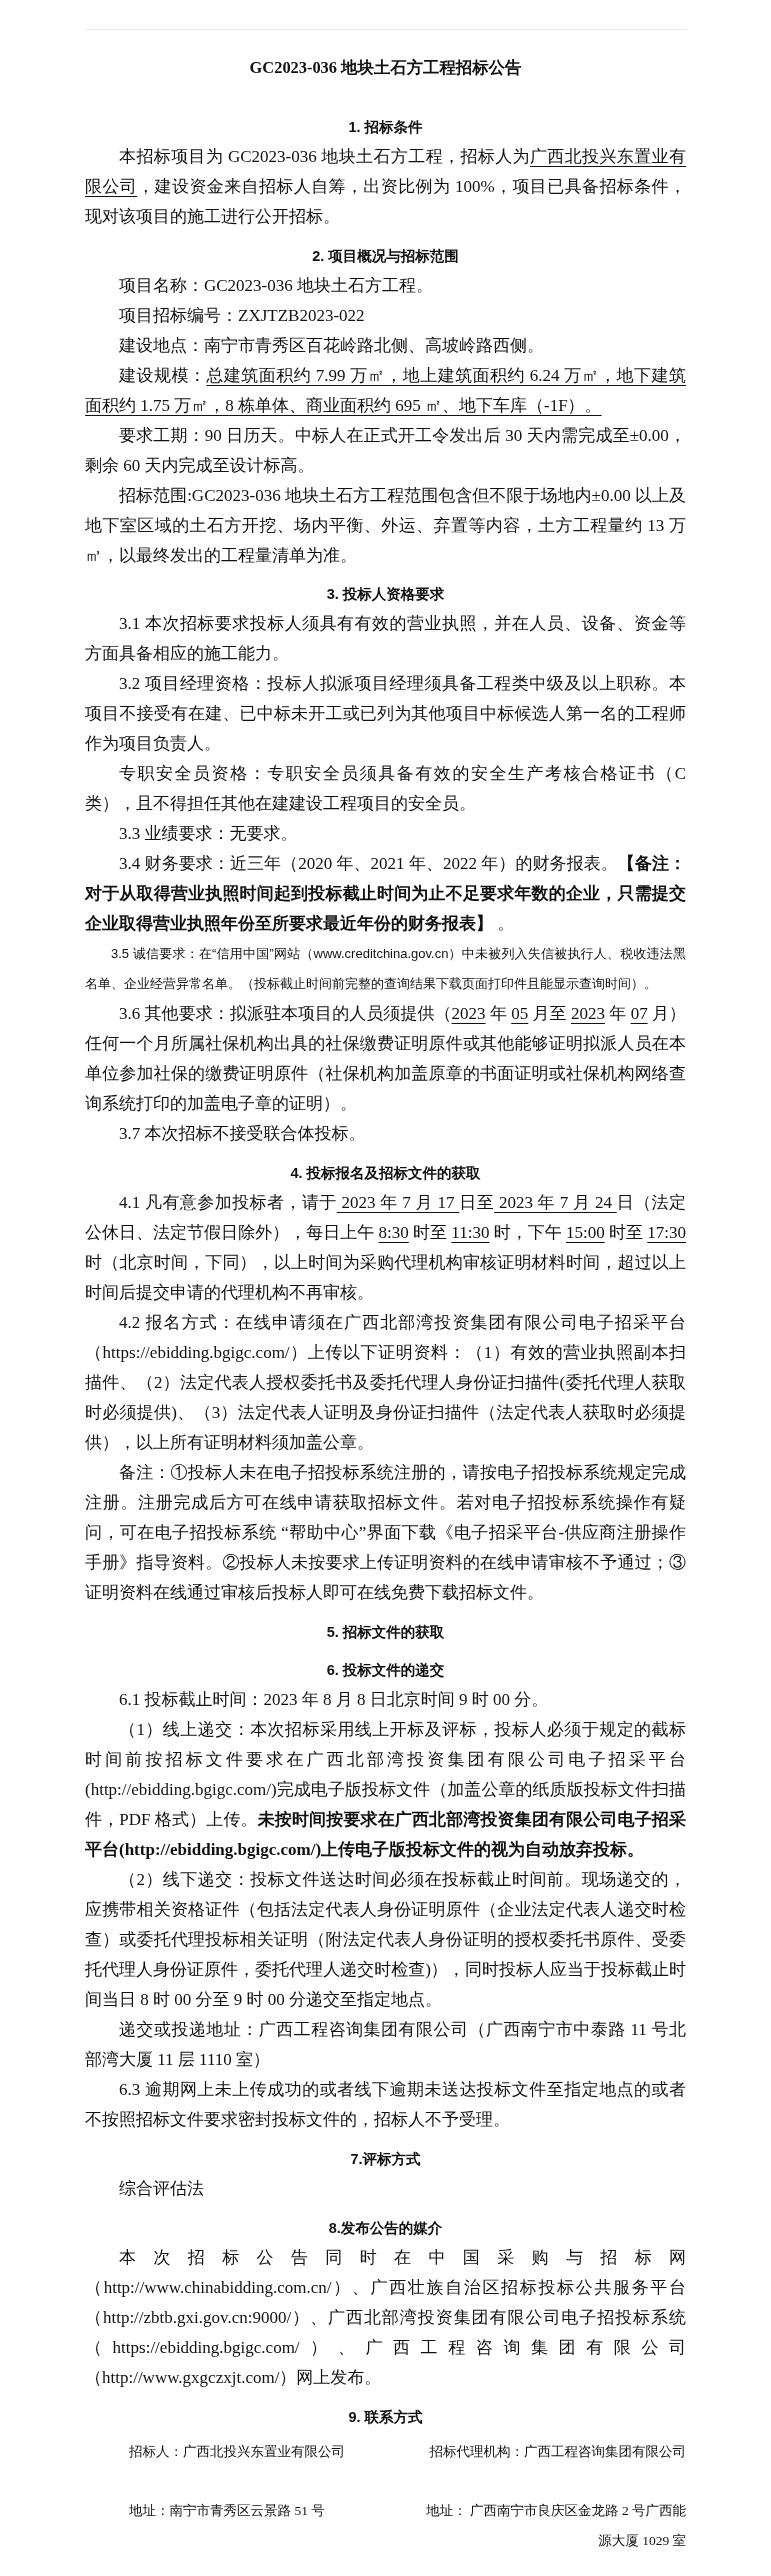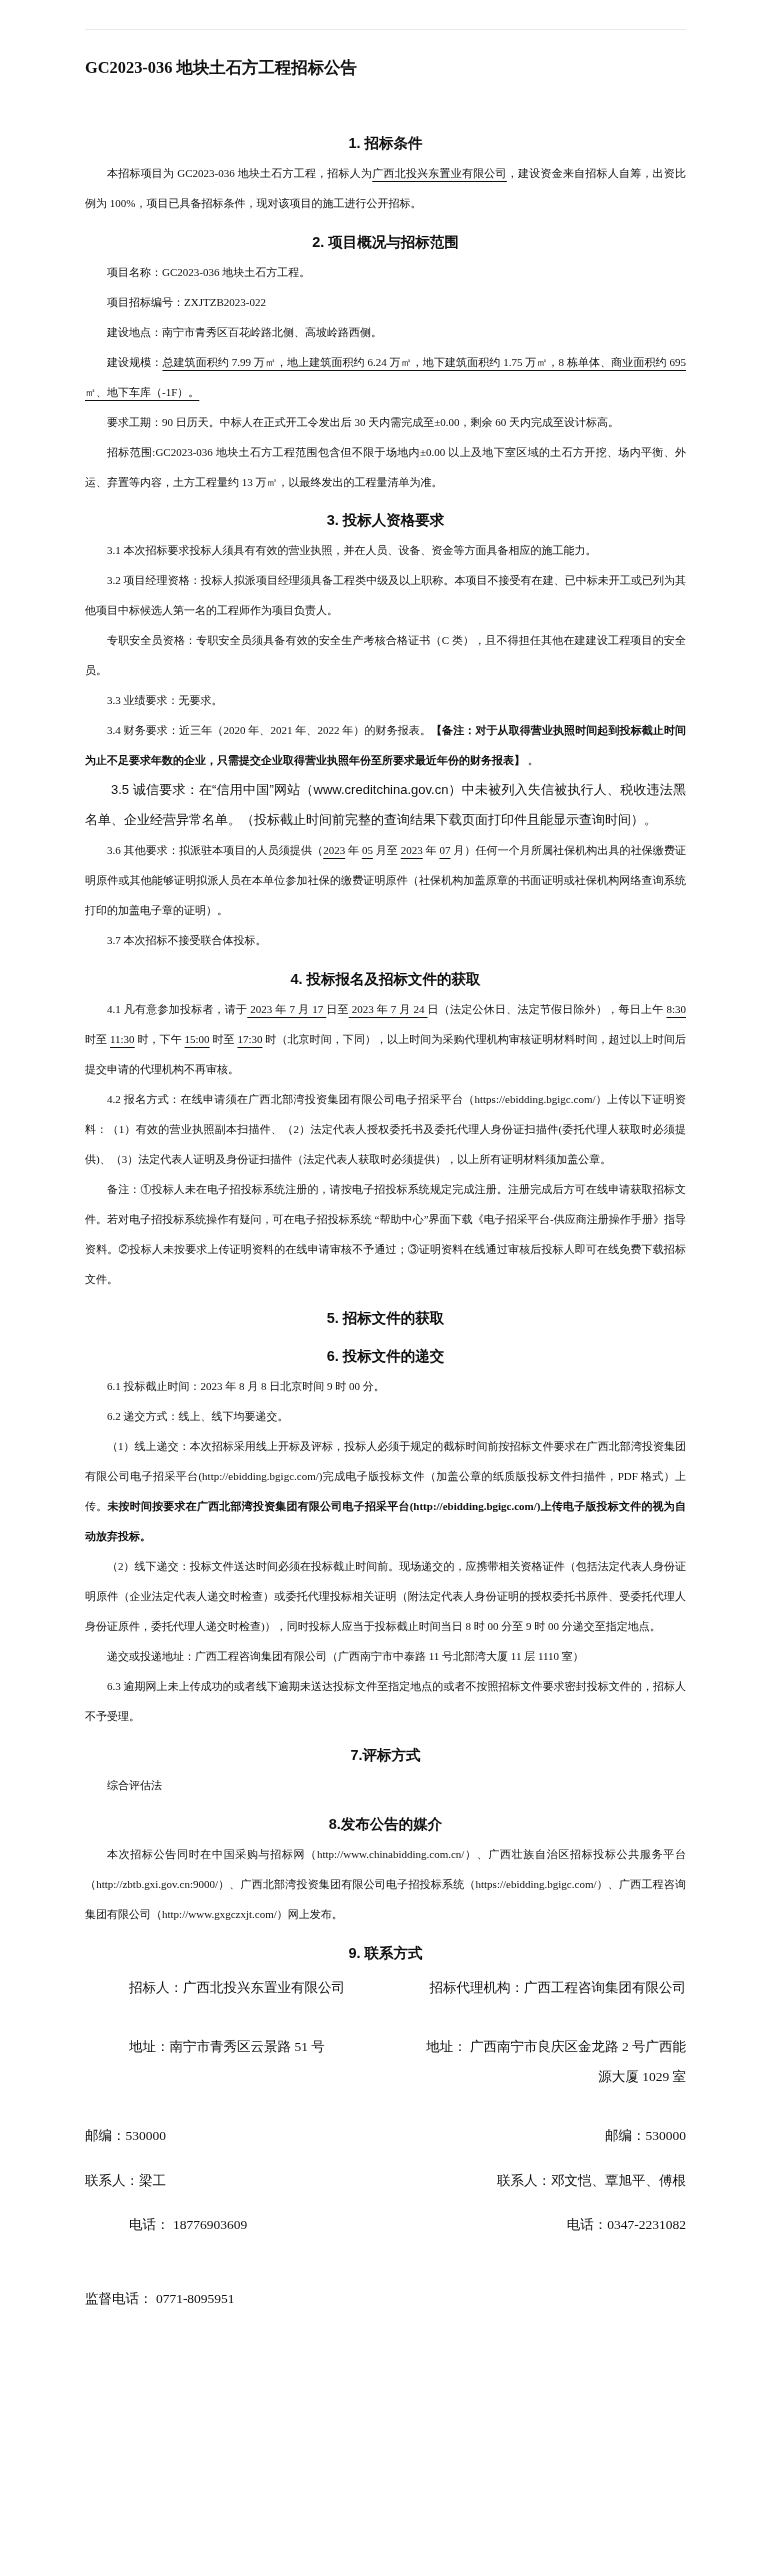--- a/index.html
+++ b/index.html
@@ -17,36 +17,36 @@
   .page {
     padding: 29px 85px 0 85px;
     box-sizing: border-box;
   }
   .top-rule {
     height: 1px;
     background: #e9e9e9;
     margin-bottom: 25px;
   }
   .doc-title {
-    text-align: left;
+    text-align: center;
     font-weight: bold;
     font-size: 16.4px;
     line-height: 25px;
-    margin: 0 0 48px 0;
+    margin: 0 0 32px 0;
   }
   .heading {
     font-family: "Liberation Sans", "DejaVu Sans", sans-serif;
     font-weight: bold;
     font-size: 14.5px;
     line-height: 30px;
     margin-top: 8.7px;
     text-align: center;
   }
   .para {
-    font-size: 11px;
+    font-size: 17px;
     line-height: 30px;
     text-align: justify;
     text-indent: 2em;
     margin: 0;
   }
   .para.alt {
     font-family: "Liberation Sans", "DejaVu Sans", sans-serif;
     font-size: 13px;
   }
   .bold { font-weight: bold; }
@@ -104,21 +104,20 @@
       <div class="para alt"><span class="">3.5 诚信要求：在“信用中国”网站（www.creditchina.gov.cn）中未被列入失信被执行人、税收违法黑名单、企业经营异常名单。（投标截止时间前完整的查询结果下载页面打印件且能显示查询时间）。</span></div>
       <div class="para"><span class="">3.6 其他要求：拟派驻本项目的人员须提供（</span><span class="ul">2023</span><span class=""> 年 </span><span class="ul">05</span><span class=""> 月至 </span><span class="ul">2023</span><span class=""> 年 </span><span class="ul">07</span><span class=""> 月）任何一个月所属社保机构出具的社保缴费证明原件或其他能够证明拟派人员在本单位参加社保的缴费证明原件（社保机构加盖原章的书面证明或社保机构网络查询系统打印的加盖电子章的证明）。</span></div>
       <div class="para"><span class="">3.7 本次招标不接受联合体投标。</span></div>
       <div class="heading"><span class="">4. 投标报名及招标文件的获取</span></div>
       <div class="para"><span class="">4.1 凡有意参加投标者，请于</span><span class="ul"> 2023 年 7 月 17 </span><span class="">日至</span><span class="ul"> 2023 年 7 月 24 </span><span class="">日（法定公休日、法定节假日除外），每日上午 </span><span class="ul">8:30</span><span class=""> 时至 </span><span class="ul">11:30</span><span class=""> 时，下午 </span><span class="ul">15:00</span><span class=""> 时至 </span><span class="ul">17:30</span><span class=""> 时（北京时间，下同），以上时间为采购代理机构审核证明材料时间，超过以上时间后提交申请的代理机构不再审核。</span></div>
       <div class="para"><span class="">4.2 报名方式：在线申请须在广西北部湾投资集团有限公司电子招采平台（https://ebidding.bgigc.com/）上传以下证明资料：（1）有效的营业执照副本扫描件、（2）法定代表人授权委托书及委托代理人身份证扫描件(委托代理人获取时必须提供)、（3）法定代表人证明及身份证扫描件（法定代表人获取时必须提供），以上所有证明材料须加盖公章。</span></div>
       <div class="para"><span class="">备注：①投标人未在电子招投标系统注册的，请按电子招投标系统规定完成注册。注册完成后方可在线申请获取招标文件。若对电子招投标系统操作有疑问，可在电子招投标系统 “帮助中心”界面下载《电子招采平台-供应商注册操作手册》指导资料。②投标人未按要求上传证明资料的在线申请审核不予通过；③证明资料在线通过审核后投标人即可在线免费下载招标文件。</span></div>
       <div class="heading"><span class="">5. 招标文件的获取</span></div>
       <div class="heading"><span class="">6. 投标文件的递交</span></div>
       <div class="para"><span class="">6.1 投标截止时间：2023 年 8 月 8 日北京时间 9 时 00 分。</span></div>
-      <div class="para"><span class="">6.2 递交方式：线上、线下均要递交。</span></div>
       <div class="para"><span class="">（1）线上递交：本次招标采用线上开标及评标，投标人必须于规定的截标时间前按招标文件要求在广西北部湾投资集团有限公司电子招采平台(http://ebidding.bgigc.com/)完成电子版投标文件（加盖公章的纸质版投标文件扫描件，PDF 格式）上传。</span><span class="bold ">未按时间按要求在广西北部湾投资集团有限公司电子招采平台(http://ebidding.bgigc.com/)上传电子版投标文件的视为自动放弃投标。</span></div>
       <div class="para"><span class="">（2）线下递交：投标文件送达时间必须在投标截止时间前。现场递交的，应携带相关资格证件（包括法定代表人身份证明原件（企业法定代表人递交时检查）或委托代理投标相关证明（附法定代表人身份证明的授权委托书原件、受委托代理人身份证原件，委托代理人递交时检查)），同时投标人应当于投标截止时间当日 8 时 00 分至 9 时 00 分递交至指定地点。</span></div>
       <div class="para"><span class="">递交或投递地址：广西工程咨询集团有限公司（广西南宁市中泰路 11 号北部湾大厦 11 层 1110 室）</span></div>
       <div class="para"><span class="">6.3  逾期网上未上传成功的或者线下逾期未送达投标文件至指定地点的或者不按照招标文件要求密封投标文件的，招标人不予受理。</span></div>
       <div class="heading"><span class="">7.评标方式</span></div>
       <div class="para"><span class="">综合评估法</span></div>
       <div class="heading"><span class="">8.发布公告的媒介</span></div>
       <div class="para"><span class="">本次招标公告同时在中国采购与招标网（http://www.chinabidding.com.cn/）、广西壮族自治区招标投标公共服务平台（http://zbtb.gxi.gov.cn:9000/）、广西北部湾投资集团有限公司电子招投标系统（https://ebidding.bgigc.com/）、广西工程咨询集团有限公司（http://www.gxgczxjt.com/）网上发布。</span></div>
       <div class="heading"><span class="">9. 联系方式</span></div>
     </div>

